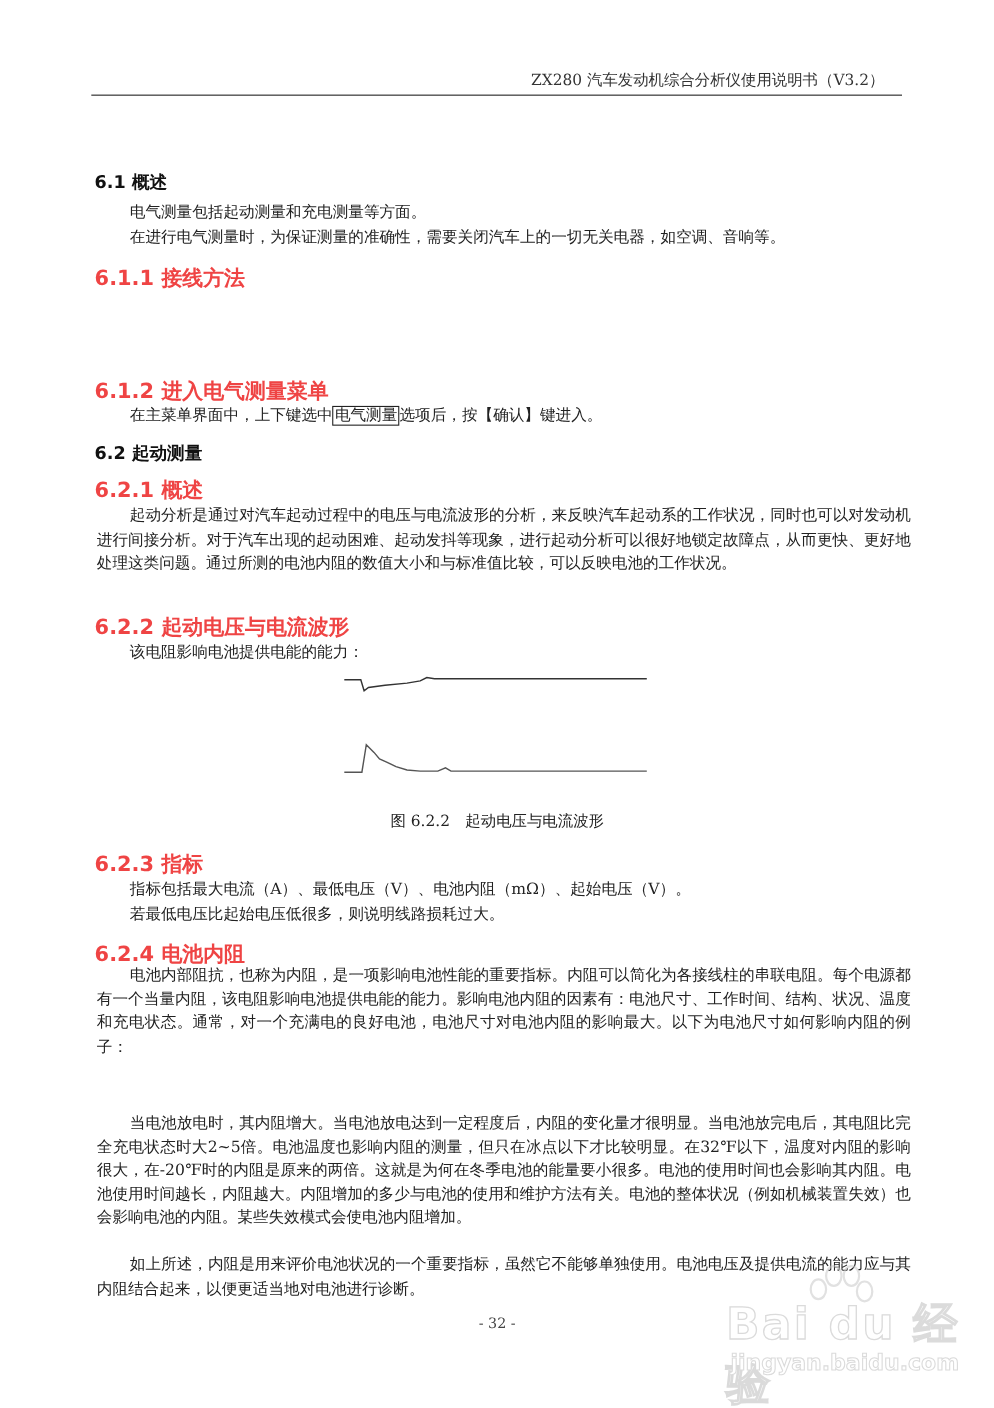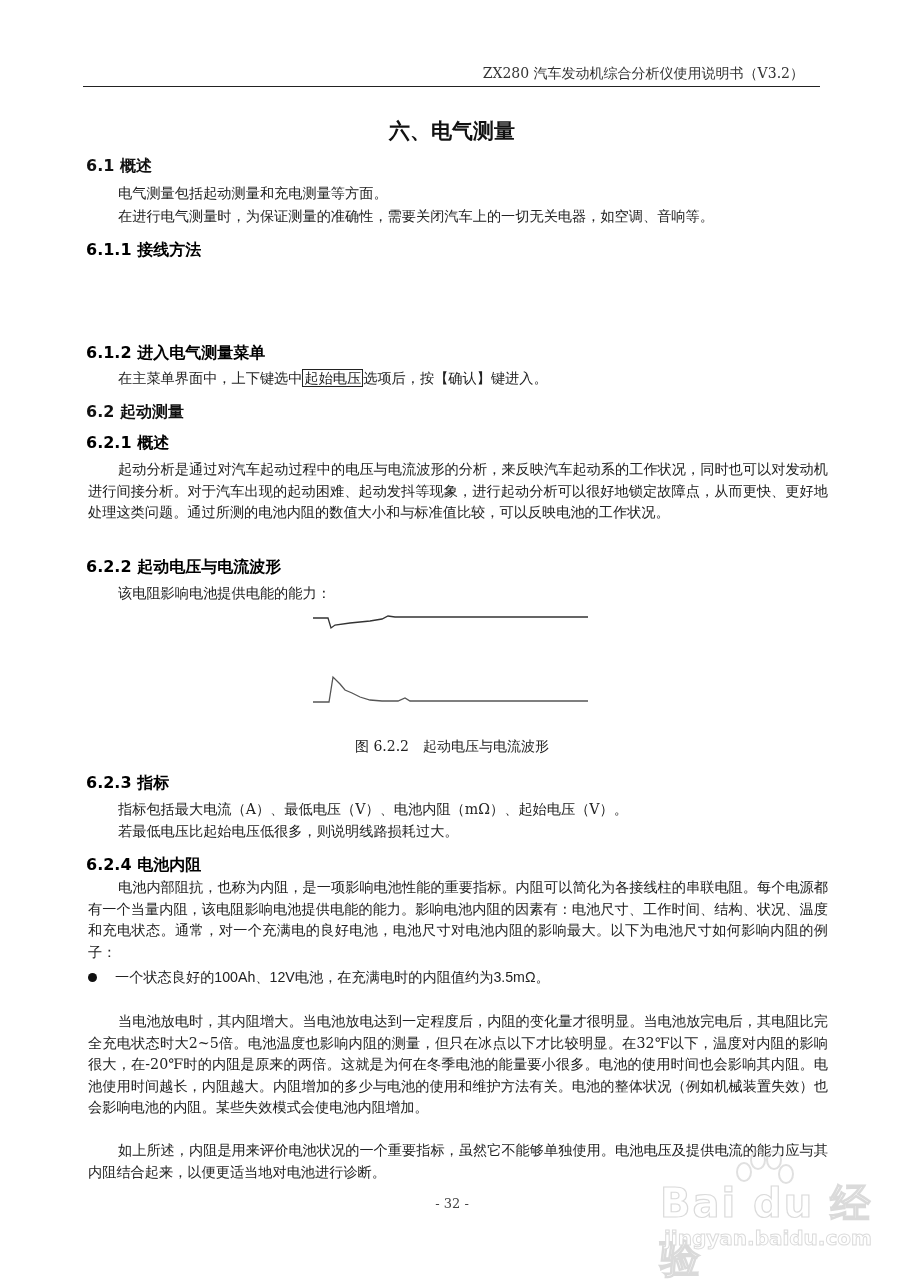--- a/index.html
+++ b/index.html
@@ -9,21 +9,21 @@
   .header { position: absolute; left: 83px; width: 737px; top: 62px; height: 24px;
             border-bottom: 1.5px solid #222; text-align: right; font-size: 14px;
             line-height: 22px; color: #333; }
   .header span { padding-right: 16px; }
   .h1 { position: absolute; left: 0; width: 904px; top: 117px; text-align: center;
         font-family: "DejaVu Sans", "Liberation Sans", sans-serif; font-weight: bold;
         font-size: 21px; color: #111; }
   .h2 { position: absolute; left: 86px; font-family: "DejaVu Sans", "Liberation Sans", sans-serif;
         font-weight: bold; font-size: 16px; color: #111; }
   .h3 { position: absolute; left: 86px; font-family: "DejaVu Sans", "Liberation Sans", sans-serif;
-        font-weight: bold; font-size: 16px; color: #000000; text-align: center; }
+        font-weight: bold; font-size: 19px; color: #ef4444; text-align: center; }
   .p { position: absolute; left: 88px; width: 740px; font-size: 14.2px; line-height: 21.5px;
        color: #222; text-align: justify; }
   .indent { text-indent: 30px; }
   .line { position: absolute; left: 118px; font-size: 14.2px; line-height: 21.5px; color: #222; white-space: nowrap; }
   .boxed { border: 1px solid #222; padding: 0 1px; }
   .bullet { position: absolute; left: 88px; font-size: 14.2px; line-height: 21.5px; color: #222; white-space: nowrap; }
   .bullet .dot { display: inline-block; width: 9px; height: 9px; border-radius: 50%; background: #111;
                  margin-right: 18px; vertical-align: middle; position: relative; top: -1px; }
   .sans { font-family: "Liberation Sans", "DejaVu Sans", sans-serif; }
   .caption { position: absolute; left: 0; width: 904px; top: 738px; text-align: center;
@@ -39,31 +39,30 @@
 </style>
 </head>
 <body>
 
 <div class="page">
 
   <div class="header">
     <span>ZX280 汽车发动机综合分析仪使用说明书（V3.2）</span>
   </div>
 
-  <div class="h1">六、电气测量</div>
 
   <div class="h2" style="top:156px;">6.1 概述</div>
   <div class="line" style="top:183px;">电气测量包括起动测量和充电测量等方面。</div>
   <div class="line" style="top:206px;">在进行电气测量时，为保证测量的准确性，需要关闭汽车上的一切无关电器，如空调、音响等。</div>
 
   <div class="h3" style="top:240px;">6.1.1 接线方法</div>
 
   <div class="h3" style="top:343px;">6.1.2 进入电气测量菜单</div>
   <div class="line" style="top:368px;">
-    <span>在主菜单界面中，上下键选中</span><span class="boxed">起始电压</span><span>选项后，按【确认】键进入。</span>
+    <span>在主菜单界面中，上下键选中</span><span class="boxed">电气测量</span><span>选项后，按【确认】键进入。</span>
   </div>
 
   <div class="h2" style="top:402px;">6.2 起动测量</div>
 
   <div class="h3" style="top:433px;">6.2.1 概述</div>
   <div class="p indent" style="top:459px;">起动分析是通过对汽车起动过程中的电压与电流波形的分析，来反映汽车起动系的工作状况，同时也可以对发动机进行间接分析。对于汽车出现的起动困难、起动发抖等现象，进行起动分析可以很好地锁定故障点，从而更快、更好地处理这类问题。通过所测的电池内阻的数值大小和与标准值比较，可以反映电池的工作状况。</div>
 
   <div class="h3" style="top:557px;">6.2.2 起动电压与电流波形</div>
   <div class="line" style="top:583px;">该电阻影响电池提供电能的能力：</div>
 
@@ -73,23 +72,20 @@
   </svg>
   <div class="caption">图 6.2.2　起动电压与电流波形</div>
 
   <div class="h3" style="top:773px;">6.2.3 指标</div>
   <div class="line" style="top:799px;">指标包括最大电流（A）、最低电压（V）、电池内阻（mΩ）、起始电压（V）。</div>
   <div class="line" style="top:821px;">若最低电压比起始电压低很多，则说明线路损耗过大。</div>
 
   <div class="h3" style="top:855px;">6.2.4 电池内阻</div>
   <div class="p indent" style="top:877px;">电池内部阻抗，也称为内阻，是一项影响电池性能的重要指标。内阻可以简化为各接线柱的串联电阻。每个电源都有一个当量内阻，该电阻影响电池提供电能的能力。影响电池内阻的因素有：电池尺寸、工作时间、结构、状况、温度和充电状态。通常，对一个充满电的良好电池，电池尺寸对电池内阻的影响最大。以下为电池尺寸如何影响内阻的例子：</div>
 
-  <div class="bullet sans" style="top:967px;">
-    <span class="dot"></span><span>一个状态良好的100Ah、12V电池，在充满电时的内阻值约为3.5mΩ。</span>
-  </div>
 
   <div class="p indent" style="top:1011px;">当电池放电时，其内阻增大。当电池放电达到一定程度后，内阻的变化量才很明显。当电池放完电后，其电阻比完全充电状态时大2~5倍。电池温度也影响内阻的测量，但只在冰点以下才比较明显。在32℉以下，温度对内阻的影响很大，在-20℉时的内阻是原来的两倍。这就是为何在冬季电池的能量要小很多。电池的使用时间也会影响其内阻。电池使用时间越长，内阻越大。内阻增加的多少与电池的使用和维护方法有关。电池的整体状况（例如机械装置失效）也会影响电池的内阻。某些失效模式会使电池内阻增加。</div>
   <div class="p indent" style="top:1140px;">如上所述，内阻是用来评价电池状况的一个重要指标，虽然它不能够单独使用。电池电压及提供电流的能力应与其内阻结合起来，以便更适当地对电池进行诊断。</div>
 
   <div class="pagenum">- 32 -</div>
 
   <div class="watermark">
     <svg style="position:absolute;left:88px;top:0;" width="70" height="40" viewBox="0 0 70 40">
       <ellipse cx="16" cy="24" rx="7" ry="9" fill="none" stroke="#c8c8c8" stroke-width="2"></ellipse>
       <ellipse cx="30" cy="12" rx="7" ry="9" fill="none" stroke="#c8c8c8" stroke-width="2"></ellipse>

